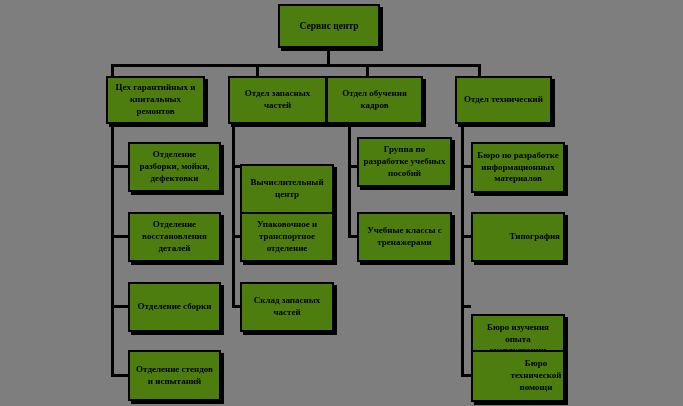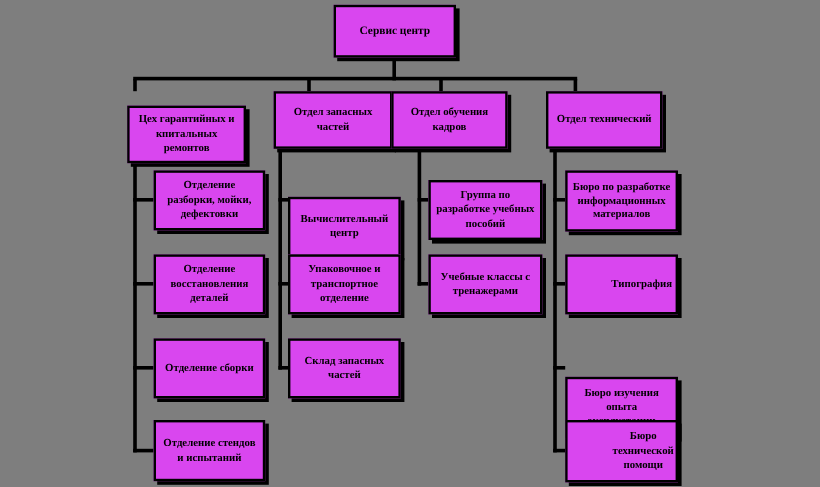--- a/index.html
+++ b/index.html
@@ -6,21 +6,21 @@
   body{
     width:683px;height:406px;
     background:#7e7e7e;
     font-family:"Liberation Serif", serif;
     position:relative;
     overflow:hidden;
   }
   .canvas{position:absolute;left:0;top:0;width:683px;height:406px;}
   .box{
     position:absolute;
-    background:#d946ef;
+    background:#4d7c0f;
     border:2px solid #000000;
     box-shadow:3px 3px 0 #000000;
     display:flex;align-items:center;justify-content:center;
     text-align:center;
     font-weight:bold;
     font-size:9px;
     line-height:1.3;
     color:#000000;
     box-sizing:border-box;
     padding:2px 3px;
@@ -58,21 +58,21 @@
   <div class="conn" style="left:461px;top:124px;width:3px;height:253px;"></div>
   <div class="conn" style="left:461px;top:165px;width:10px;height:3px;"></div>
   <div class="conn" style="left:461px;top:235px;width:10px;height:3px;"></div>
   <div class="conn" style="left:461px;top:305px;width:10px;height:3px;"></div>
   <div class="conn" style="left:461px;top:374px;width:10px;height:3px;"></div>
 
   <div class="box root" style="left:278px;top:4px;width:102px;height:44px;">
     <span>Сервис центр</span>
   </div>
 
-  <div class="box" style="left:106px;top:76px;width:99px;height:48px;margin-top:12px;">
+  <div class="box" style="left:106px;top:76px;width:99px;height:48px;">
     <span>Цех гарантийных и кпитальных ремонтов</span>
   </div>
   <div class="box" style="left:228px;top:76px;width:99px;height:48px;">
     <span>Отдел запасных частей</span>
   </div>
   <div class="box" style="left:326px;top:76px;width:97px;height:48px;">
     <span>Отдел обучения кадров</span>
   </div>
   <div class="box" style="left:455px;top:76px;width:97px;height:48px;">
     <span>Отдел технический</span>
@@ -94,21 +94,21 @@
   <div class="box" style="left:240px;top:142px;width:94px;height:50px;margin-top:22px;">
     <span>Вычислительный центр</span>
   </div>
   <div class="box" style="left:240px;top:212px;width:94px;height:50px;">
     <span>Упаковочное и транспортное отделение</span>
   </div>
   <div class="box" style="left:240px;top:282px;width:94px;height:50px;">
     <span>Склад запасных частей</span>
   </div>
 
-  <div class="box" style="left:357px;top:150px;width:95px;height:50px;">
+  <div class="box" style="left:357px;top:137px;width:95px;height:50px;">
     <span>Группа по разработке учебных пособий</span>
   </div>
   <div class="box" style="left:357px;top:212px;width:95px;height:50px;">
     <span>Учебные классы с тренажерами</span>
   </div>
 
   <div class="box" style="left:471px;top:142px;width:94px;height:51px;">
     <span>Бюро по разработке информационных материалов</span>
   </div>
   <div class="box" style="left:471px;top:212px;width:94px;height:50px;justify-content:flex-end;">

